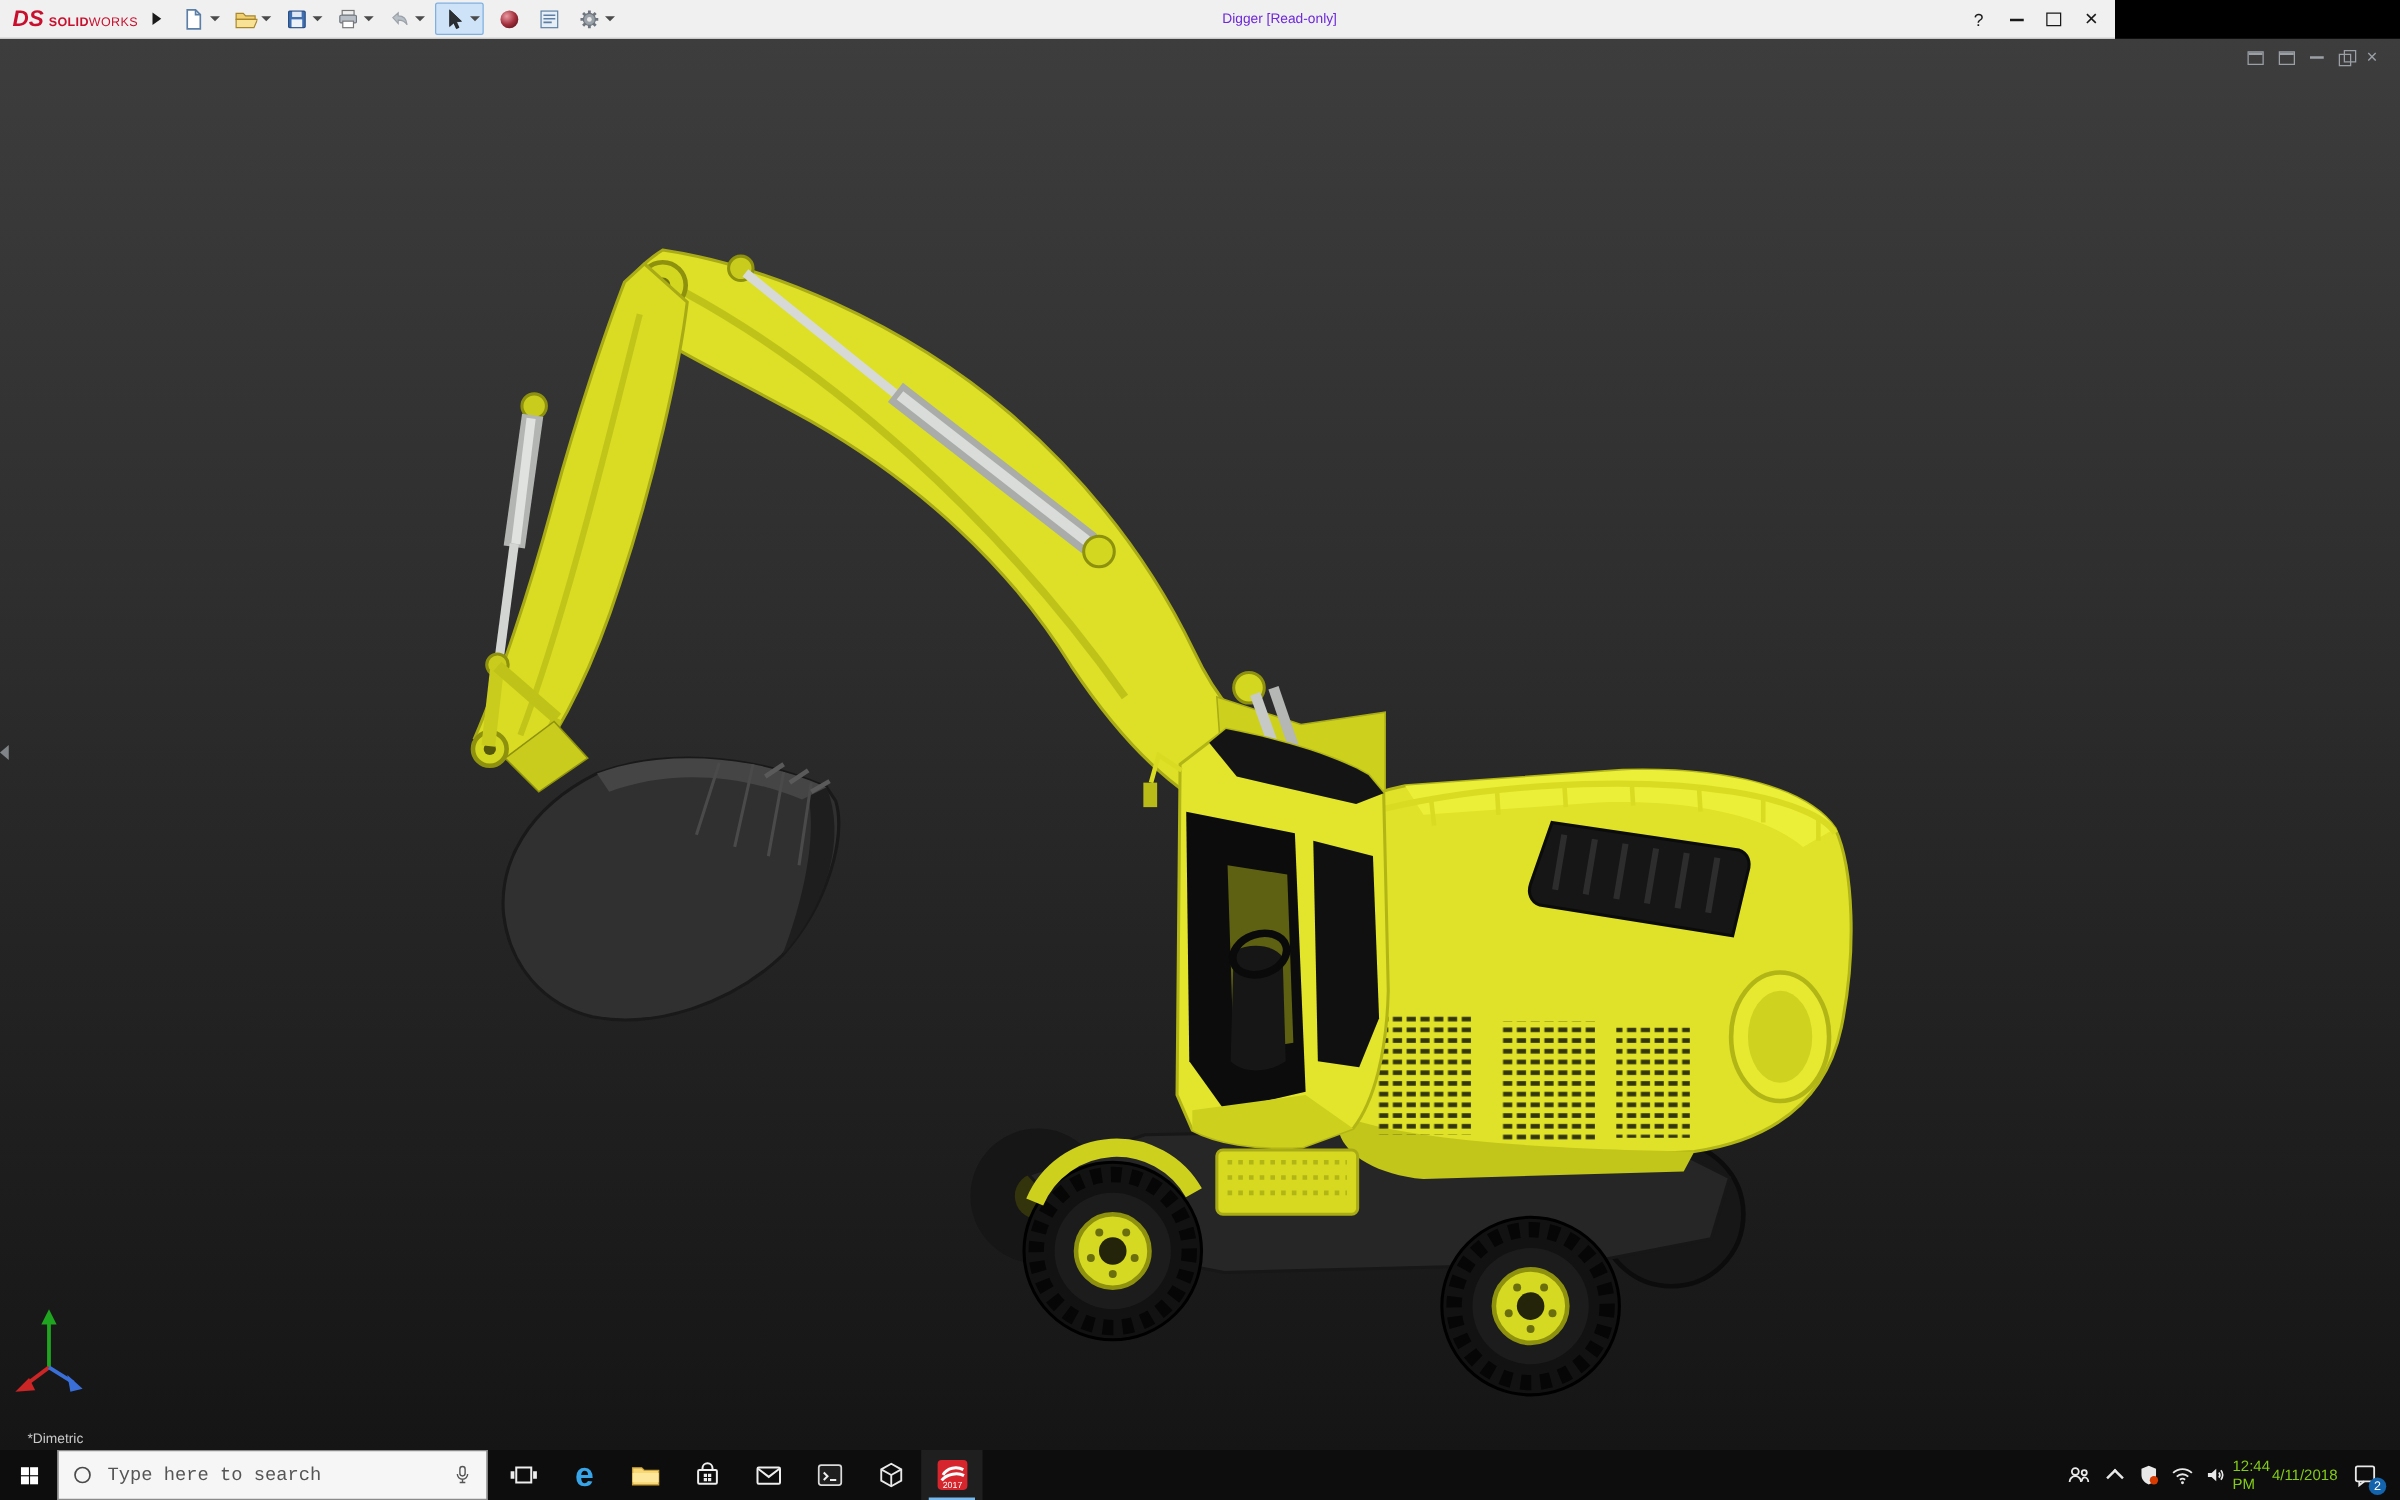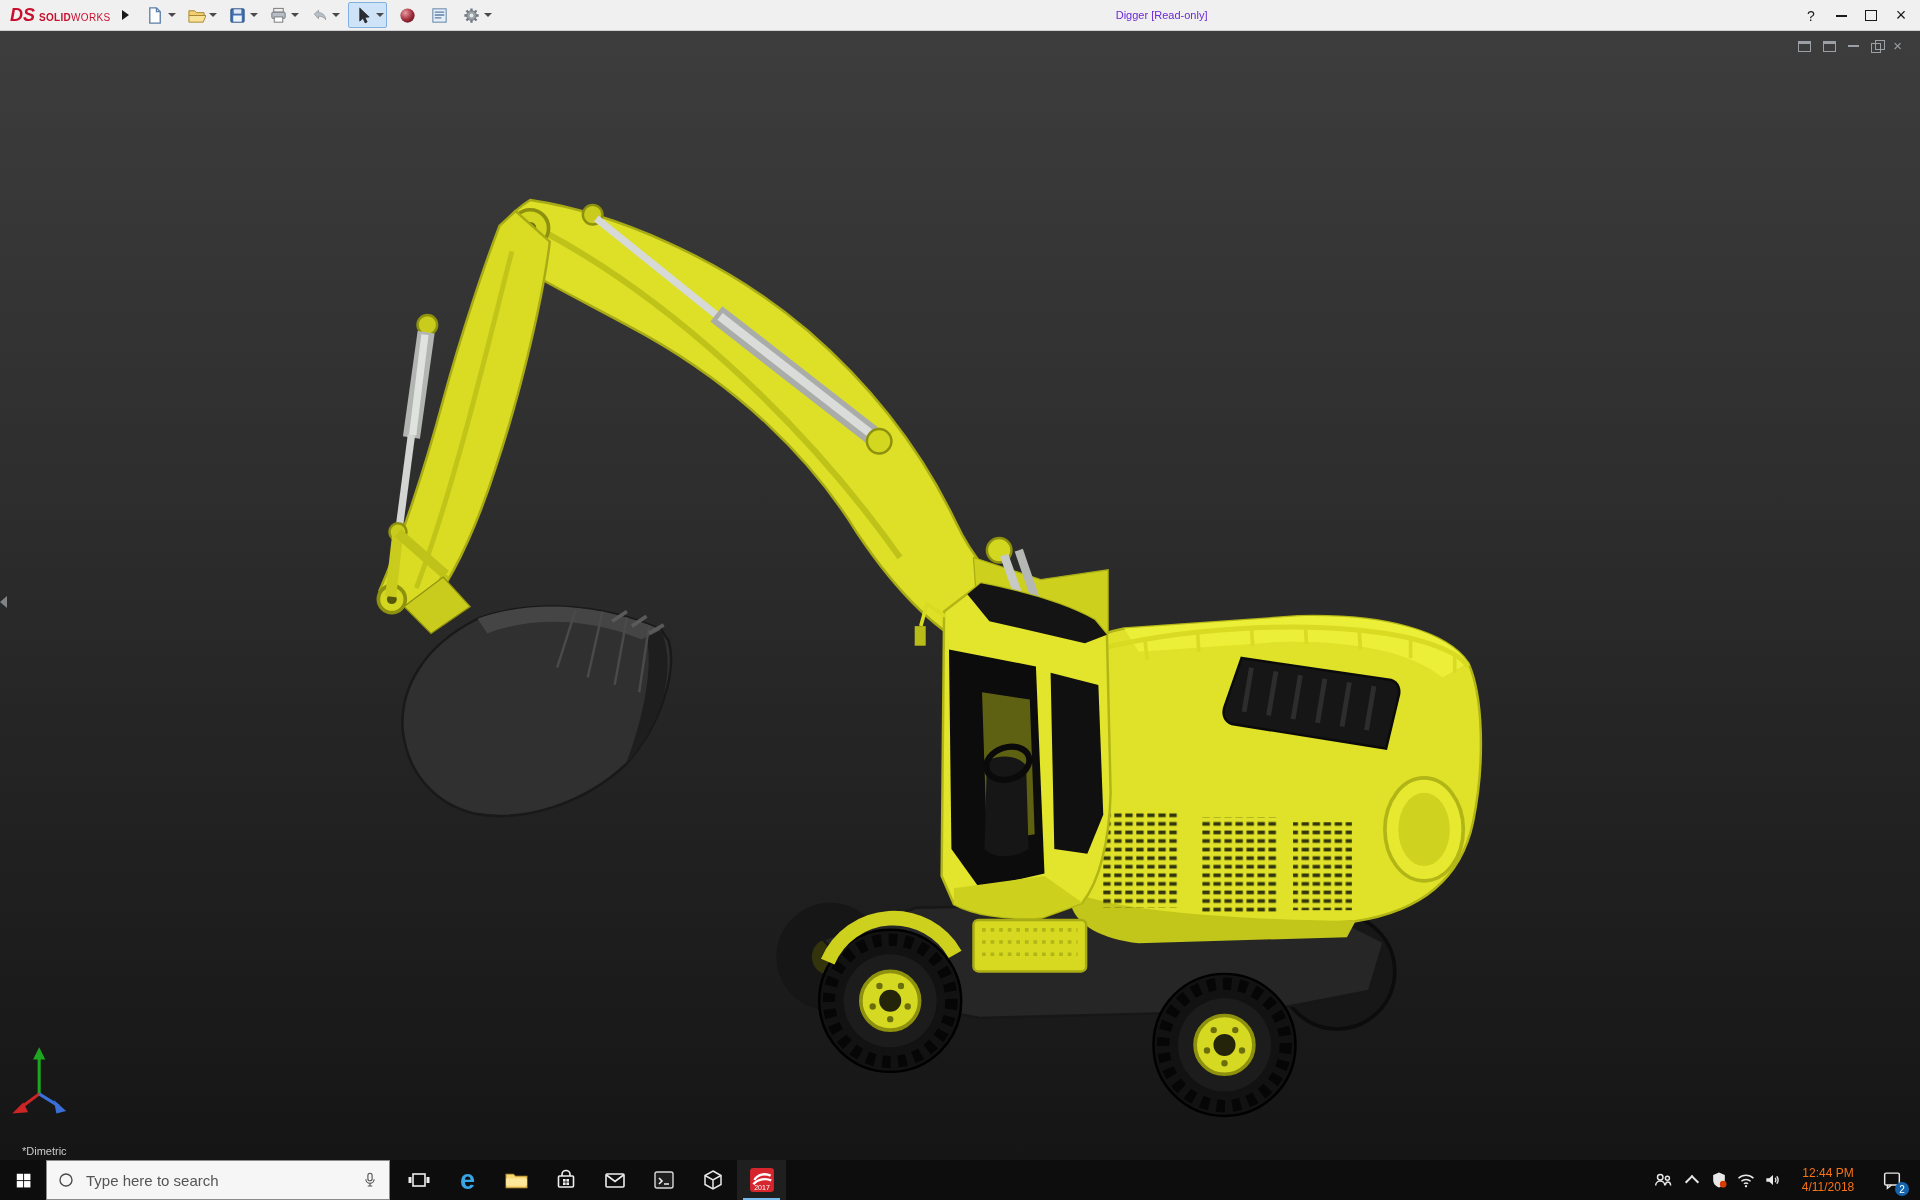--- a/index.html
+++ b/index.html
@@ -1,19 +1,19 @@
 <!DOCTYPE html>
 <html><head>
 <meta charset="utf-8">
 <style>
   html,body{margin:0;padding:0;background:#000;font-family:"Liberation Sans",sans-serif;}
   .screen{position:relative;width:1920px;height:1200px;overflow:hidden;background:#000;}
 
   
-  .titlebar{position:absolute;top:0;left:0;width:1920px;height:31px;background:#f0f0f0;
+  .titlebar{position:absolute;top:0;left:0;width:1692px;height:31px;background:#f0f0f0;
     display:flex;align-items:center;padding-left:10px;box-sizing:border-box;z-index:5;
     border-bottom:1px solid #cfcfcf;}
   .brand{display:flex;align-items:baseline;gap:4px;cursor:default;}
   .ds{font-style:italic;font-weight:bold;color:#c8102e;font-size:18px;line-height:18px;}
   .wm{font-size:10px;color:#c8102e;letter-spacing:.3px;}
   .wm b{font-weight:bold;}
   .expand-arrow{width:0;height:0;border-top:5px solid transparent;border-bottom:5px solid transparent;
     border-left:7px solid #1a1a1a;margin:0 14px 0 12px;}
   .toolbar{display:flex;align-items:center;}
   .tgroup{display:flex;align-items:center;margin-right:8px;}
@@ -44,32 +44,32 @@
     border-top:6px solid transparent;border-bottom:6px solid transparent;border-right:7px solid #8f9499;opacity:.85;}
   .orientation{position:absolute;left:22px;bottom:3px;font-size:11px;color:#cacaca;}
 
   
   .taskbar{position:absolute;bottom:0;left:0;width:1920px;height:40px;background:#0d0d0d;
     display:flex;align-items:stretch;z-index:5;}
   .start-btn{width:46px;display:flex;align-items:center;justify-content:center;background:transparent;border:0;}
   .search{width:344px;height:40px;background:#f6f6f6;border:1px solid #8a8a8a;box-sizing:border-box;
     display:flex;align-items:center;padding:0 10px;gap:9px;}
   .search input{flex:1;border:0;outline:0;background:transparent;font-size:15px;color:#333;
-    font-family:Liberation Sans, sans-serif;}
+    font-family:Liberation Mono, monospace;}
   .search input::placeholder{color:#555;}
   .apps{display:flex;align-items:stretch;margin-left:4px;}
   .tb-app{width:49px;display:flex;align-items:center;justify-content:center;position:relative;}
   .tb-app.active{background:rgba(255,255,255,.08);}
   .tb-app.active::after{content:"";position:absolute;bottom:0;left:6px;right:6px;height:2px;background:#76b9ed;}
   .edge-e{font-size:27px;font-weight:bold;color:#37a5e8;line-height:27px;}
   .tray{margin-left:auto;display:flex;align-items:center;padding-right:6px;}
   .tray-btn{width:27px;height:40px;display:flex;align-items:center;justify-content:center;}
   .chev{width:8px;height:8px;border-left:2px solid #e8e8e8;border-top:2px solid #e8e8e8;transform:rotate(45deg);margin-top:4px;}
-  .clock{width:84px;height:40px;display:flex;flex-direction:column;align-items:center;justify-content:center;
-    color:#f97316;font-size:12px;line-height:14px;}
+  .clock{width:84px;height:40px;display:flex;align-items:center;justify-content:center;
+    color:#84cc16;font-size:12px;line-height:14px;}
   .notif{width:44px;height:40px;display:flex;align-items:center;justify-content:center;position:relative;}
   .badge{position:absolute;right:5px;bottom:4px;min-width:14px;height:14px;border-radius:7px;background:#1464ad;
     color:#fff;font-size:10px;display:flex;align-items:center;justify-content:center;padding:0 2px;box-sizing:border-box;}
 </style>
 </head>
 <body>
 
 <div class="screen">
 
   <header class="titlebar">

